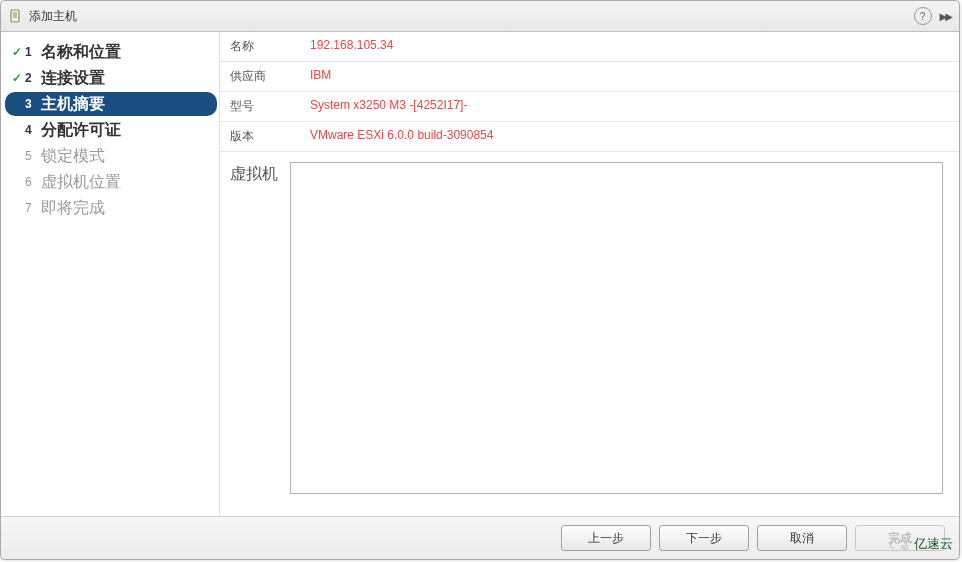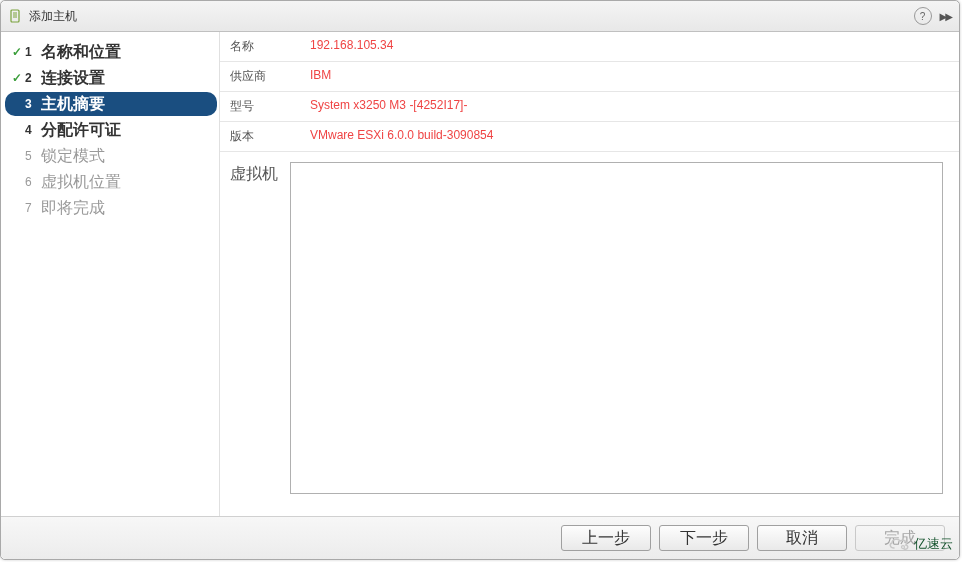--- a/index.html
+++ b/index.html
@@ -177,21 +177,21 @@
     justify-content: flex-end;
     padding: 0 14px;
     gap: 8px;
   }
   .btn {
     min-width: 64px;
     height: 24px;
     border: 1px solid #a0a0a0;
     border-radius: 3px;
     background: linear-gradient(to bottom, #fdfdfd 0%, #e9e9e9 100%);
-    font-size: 16px;
+    font-size: 12px;
     color: #333;
     display: inline-flex;
     align-items: center;
     justify-content: center;
     cursor: pointer;
     padding: 0 12px;
   }
   .btn.disabled {
     color: #a5a5a5;
     border-color: #c9c9c9;

